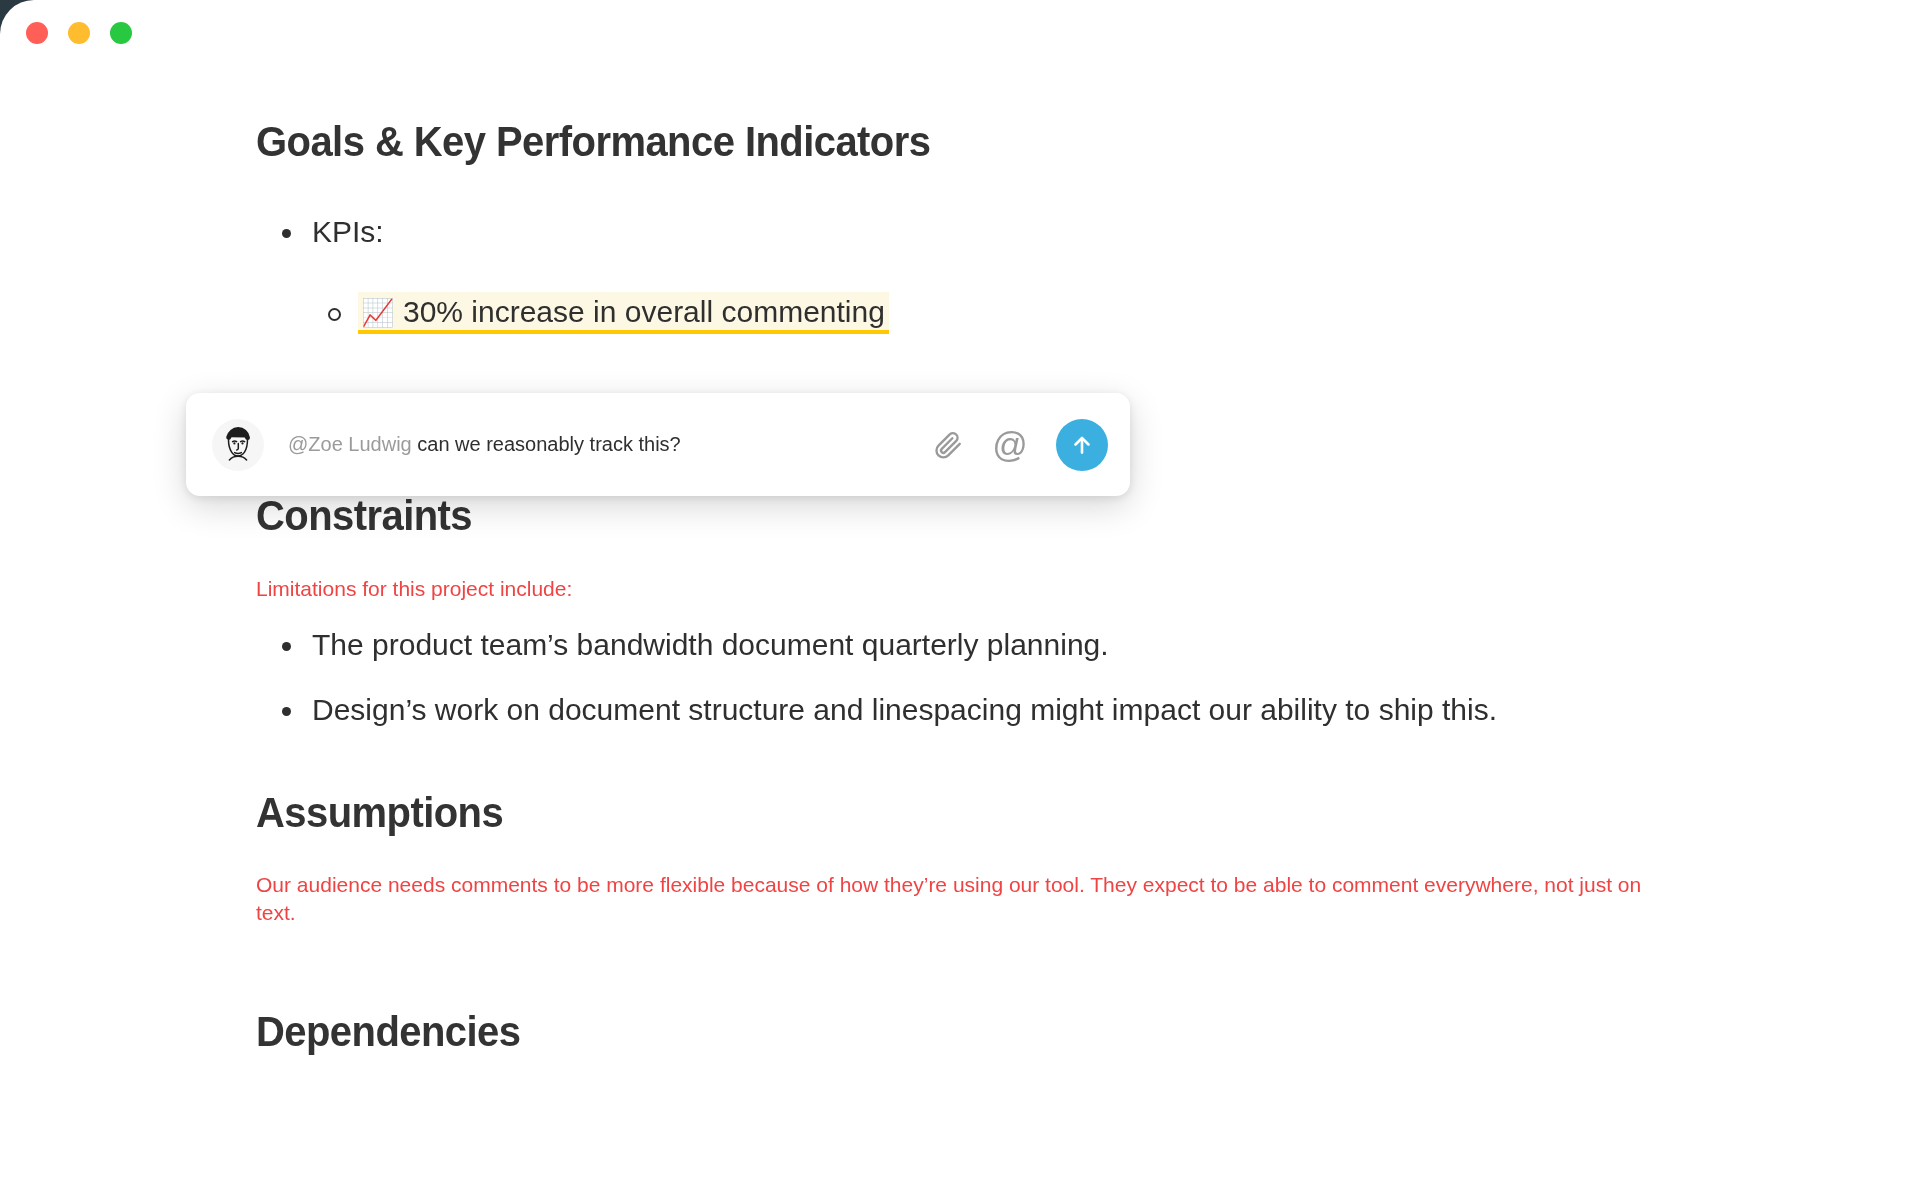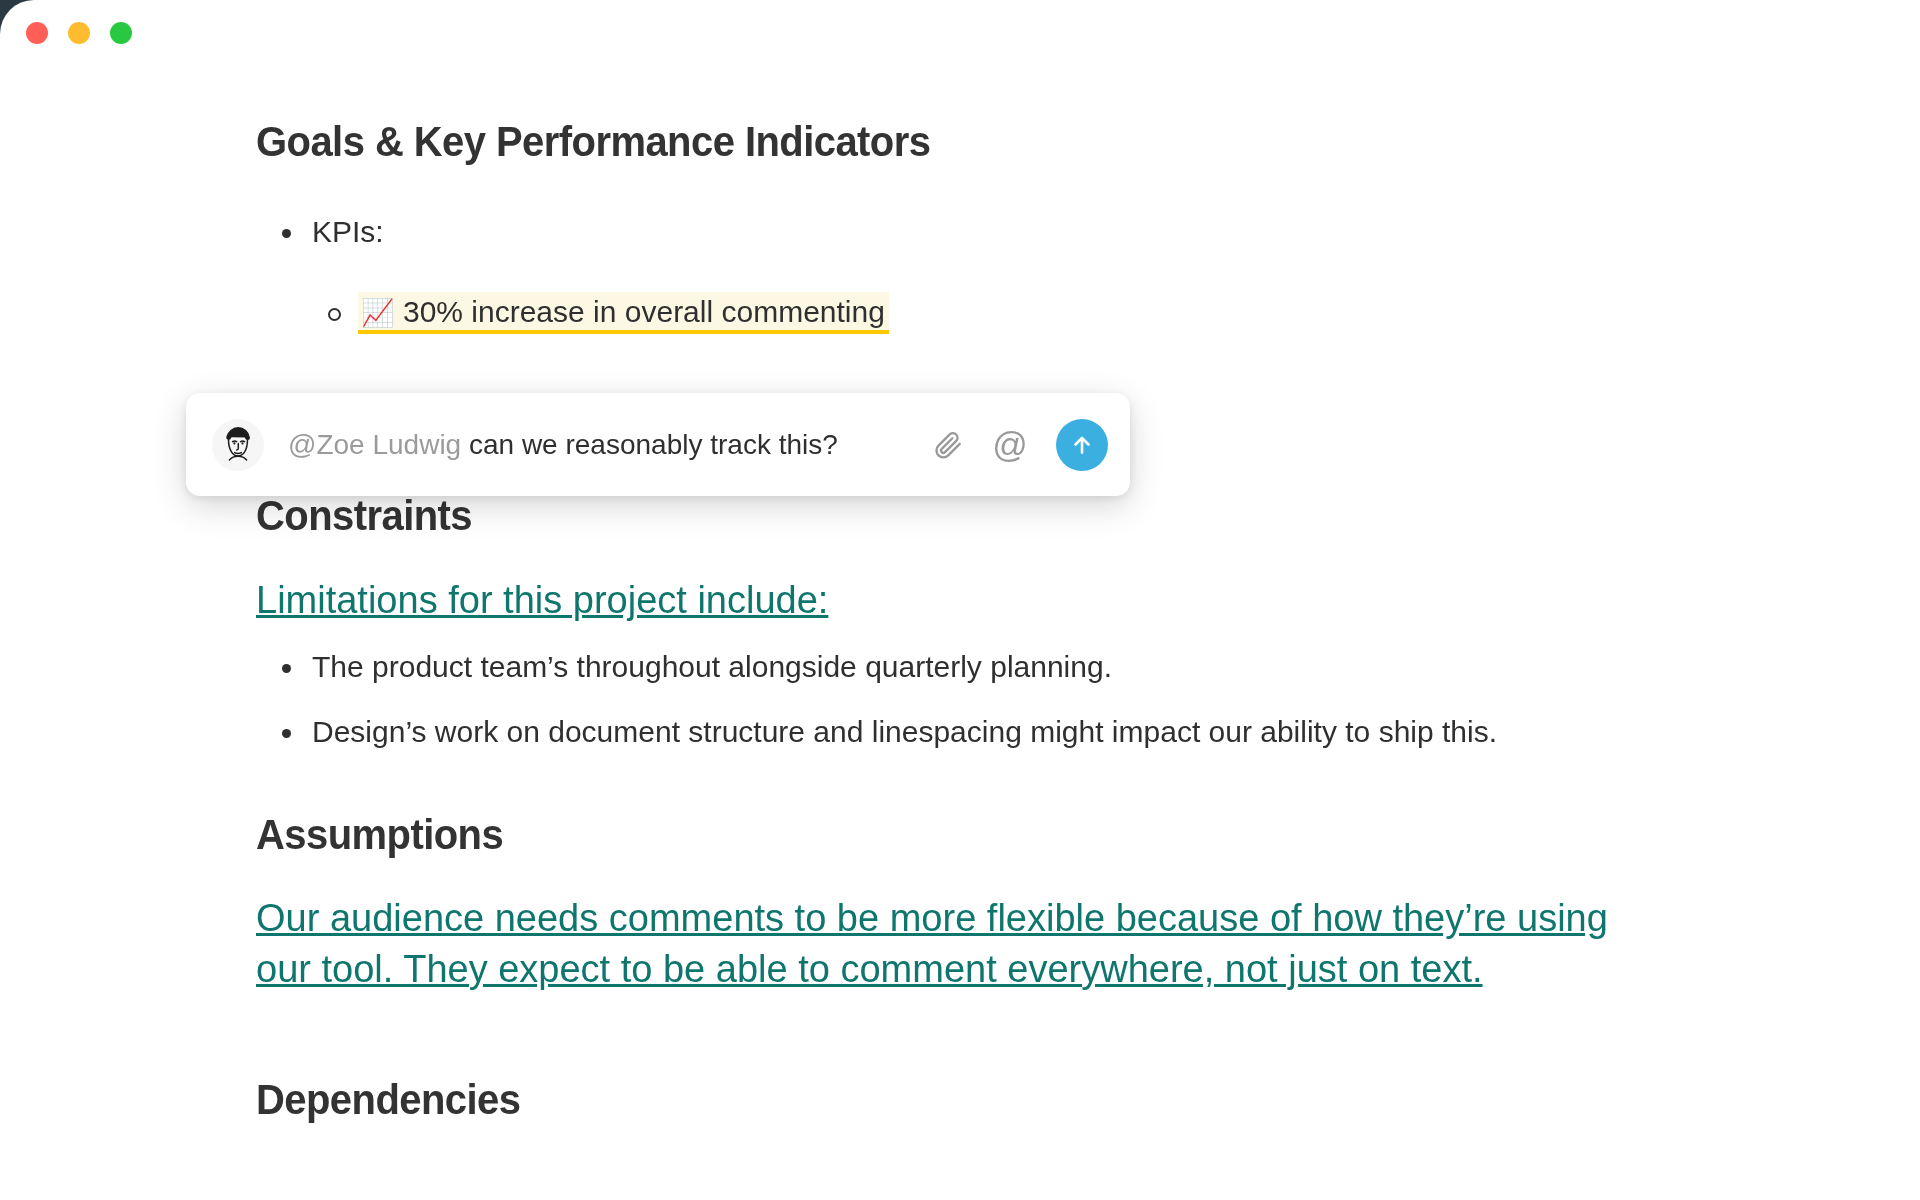--- a/index.html
+++ b/index.html
@@ -66,26 +66,25 @@
     font-size: 43px;
     line-height: 1.08;
     letter-spacing: -0.6px;
     color: #333333;
     margin: 0;
     transform: scaleX(0.93);
     transform-origin: left center;
   }
 
   .body-text {
-    font-size: 38px;
+    font-size: 21px;
     line-height: 1.32;
-    color: #0f766e;
+    color: #ef4444;
     margin: 0;
     font-weight: 400;
-    text-decoration: underline;
   }
 
   ul.bullets {
     list-style: none;
     margin: 0;
     padding: 0;
   }
   ul.bullets > li {
     position: relative;
     padding-left: 56px;
@@ -150,21 +149,21 @@
     flex: 0 0 52px;
     display: flex;
     align-items: center;
     justify-content: center;
     overflow: hidden;
     margin-right: 24px;
   }
 
   #comment-text {
     flex: 1 1 auto;
-    font-size: 28px;
+    font-size: 20px;
     color: #2f2f2f;
     white-space: nowrap;
     overflow: hidden;
   }
   #comment-text .mention {
     color: #9b9b9b;
   }
 
   .composer-action {
     flex: 0 0 auto;
@@ -244,21 +243,21 @@
       <h1 class="section-heading">Constraints</h1>
 
       <div class="spacer-md"></div>
 
       <p class="body-text">Limitations for this project include:</p>
 
       <div class="spacer-sm"></div>
 
       <ul class="bullets">
         <li>
-          <span>The product team’s throughout alongside quarterly planning.</span>
+          <span>The product team’s bandwidth document quarterly planning.</span>
         </li>
         <li style="margin-top:26px;">
           <span>Design’s work on document structure and linespacing might impact our ability to ship this.</span>
         </li>
       </ul>
 
       <div class="spacer-lg"></div>
 
       <h1 class="section-heading">Assumptions</h1>
 

